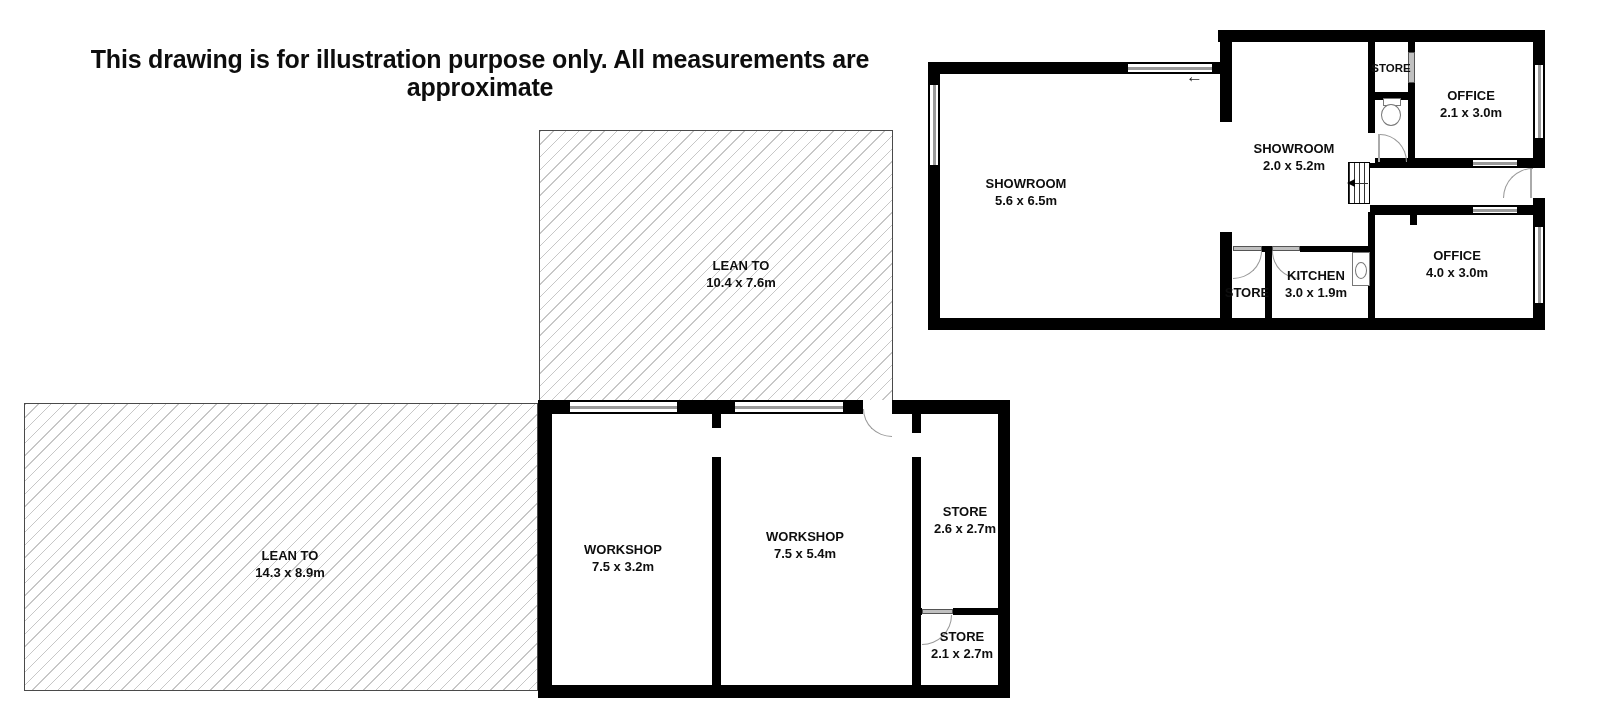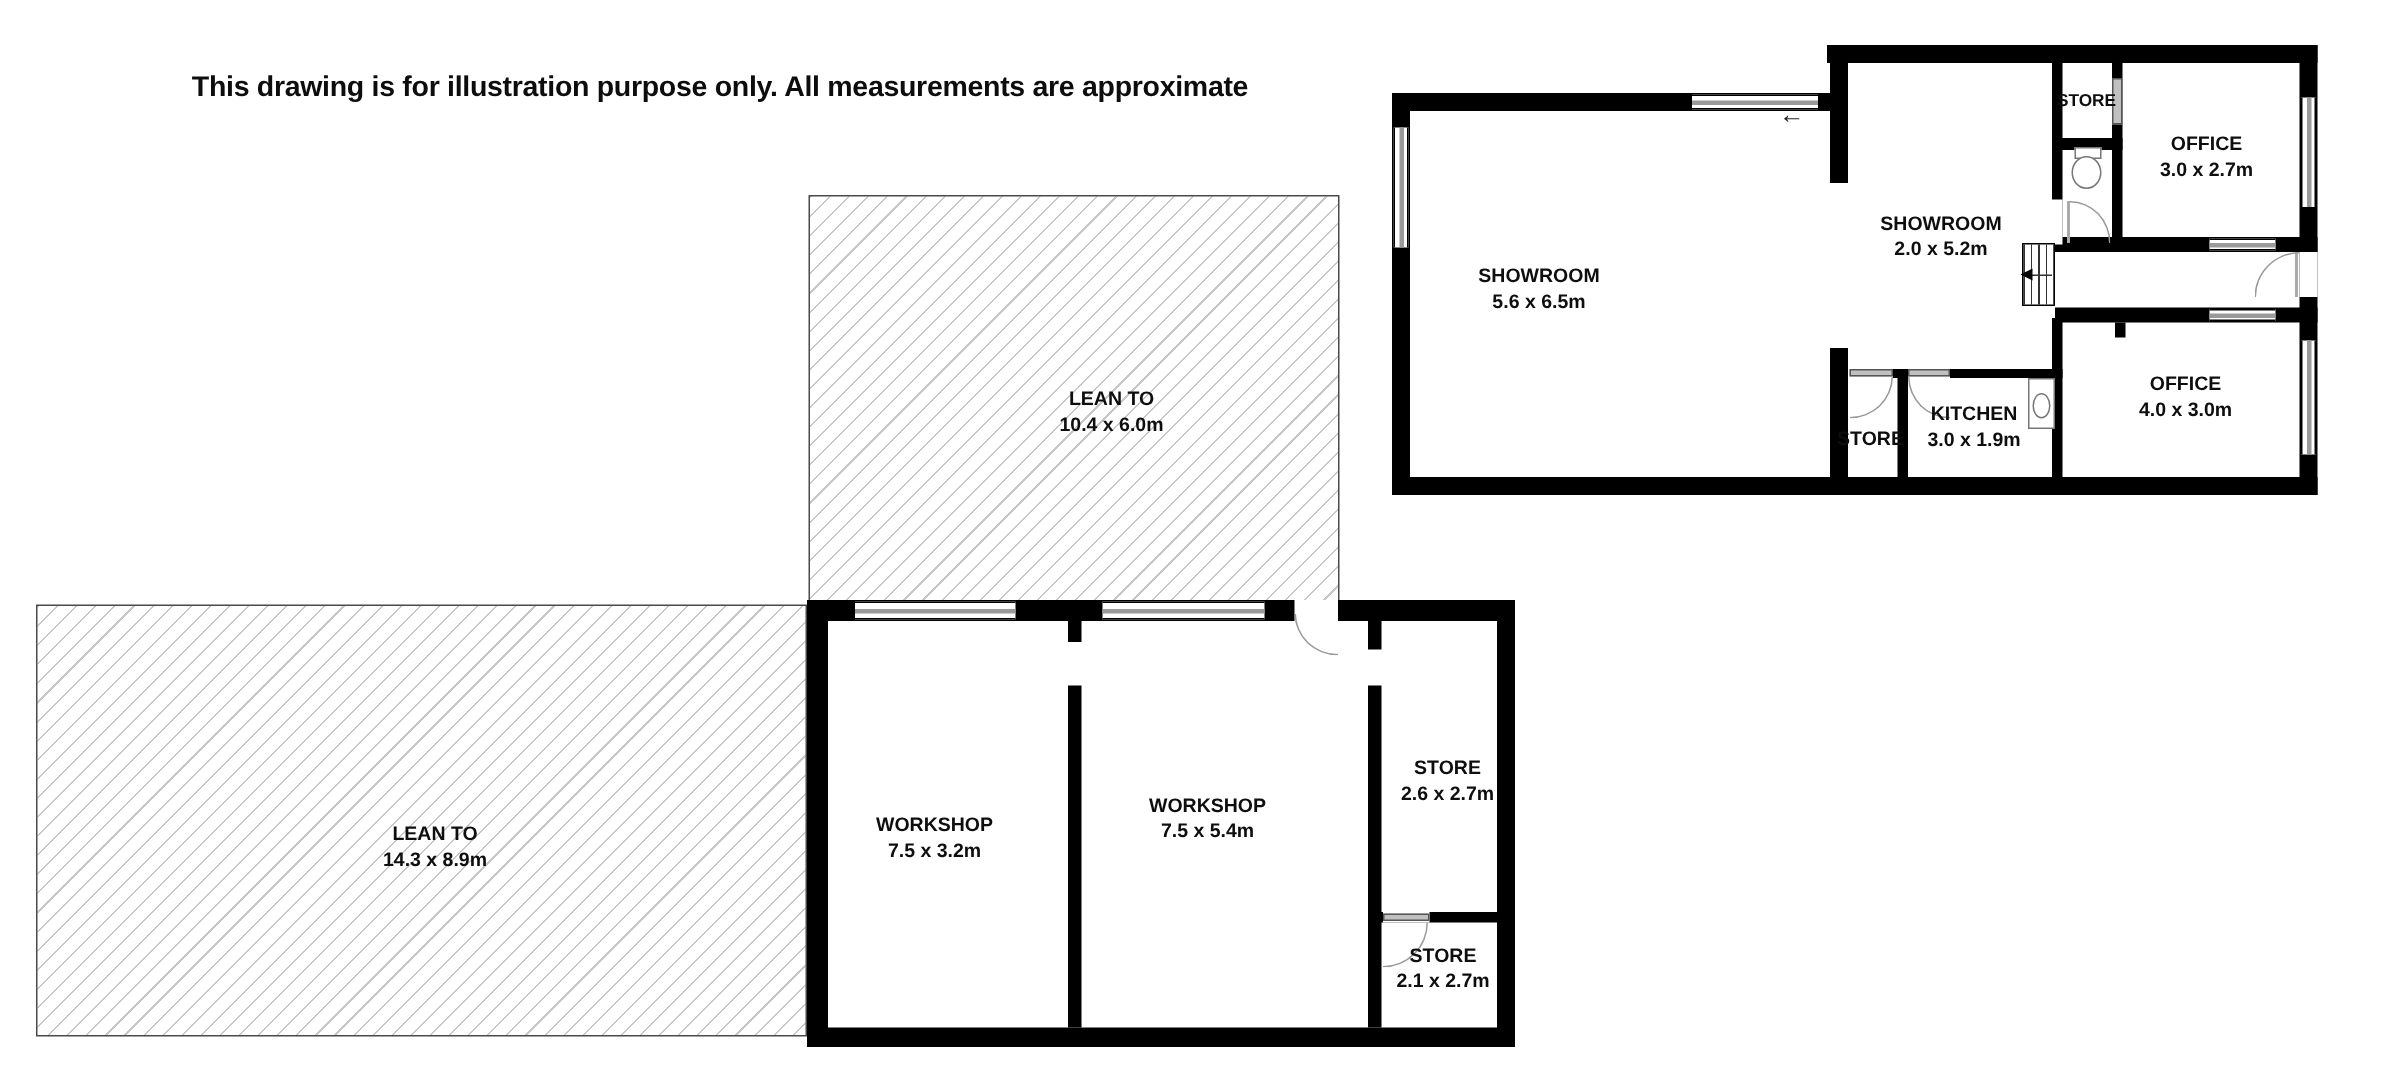--- a/index.html
+++ b/index.html
@@ -23,21 +23,21 @@
   .hatch{position:absolute;border:1px solid #4a4a4a;box-sizing:border-box;background-color:#fff;
          background-image:repeating-linear-gradient(135deg,#c7c7c7 0,#c7c7c7 1px,transparent 1px,transparent 9px);}
   .stairs{position:absolute;border:1px solid #000;box-sizing:border-box;background-color:#fff;
           background-image:repeating-linear-gradient(90deg,#333 0,#333 1px,transparent 1px,transparent 5px);}
   .fixture{position:absolute;border:1.5px solid #777;background:#fff;box-sizing:border-box;}
   .oval{border-radius:50%;}
   .label{position:absolute;transform:translate(-50%,-50%);text-align:center;white-space:nowrap;
          font-weight:bold;font-size:13px;line-height:17px;color:#0e0e0e;}
   .label.small{font-size:11.5px;}
   .disclaimer{position:absolute;left:55px;top:45px;width:850px;text-align:center;
-              font-weight:bold;font-size:19px;line-height:28px;color:#0d0d0d;letter-spacing:-0.2px;}
+              font-weight:bold;font-size:25px;line-height:28px;color:#0d0d0d;letter-spacing:-0.2px;}
   .tri-left{position:absolute;width:0;height:0;border-top:4px solid transparent;
             border-bottom:4px solid transparent;border-right:8px solid #000;}
   .hline{position:absolute;background:#333;height:1px;}
   .arrow-glyph{position:absolute;font-size:17px;font-weight:normal;color:#222;line-height:1;}
 </style>
 </head>
 <body>
 
 <div class="canvas">
 
@@ -124,36 +124,36 @@
   </div>
   <div class="label" style="left:1294px;top:157px;">
     <div>SHOWROOM</div>
     <div>2.0 x 5.2m</div>
   </div>
   <div class="label small" style="left:1391px;top:68px;">
     <div>STORE</div>
   </div>
   <div class="label" style="left:1471px;top:104px;">
     <div>OFFICE</div>
-    <div>3.0 x 2.7m</div>
+    <div>2.1 x 3.0m</div>
   </div>
   <div class="label" style="left:1316px;top:284px;">
     <div>KITCHEN</div>
     <div>3.0 x 1.9m</div>
   </div>
   <div class="label" style="left:1247px;top:292px;">
     <div>STORE</div>
   </div>
   <div class="label" style="left:1457px;top:264px;">
     <div>OFFICE</div>
     <div>4.0 x 3.0m</div>
   </div>
   <div class="label" style="left:741px;top:274px;">
     <div>LEAN TO</div>
-    <div>10.4 x 6.0m</div>
+    <div>10.4 x 7.6m</div>
   </div>
   <div class="label" style="left:290px;top:564px;">
     <div>LEAN TO</div>
     <div>14.3 x 8.9m</div>
   </div>
   <div class="label" style="left:623px;top:558px;">
     <div>WORKSHOP</div>
     <div>7.5 x 3.2m</div>
   </div>
   <div class="label" style="left:805px;top:545px;">

